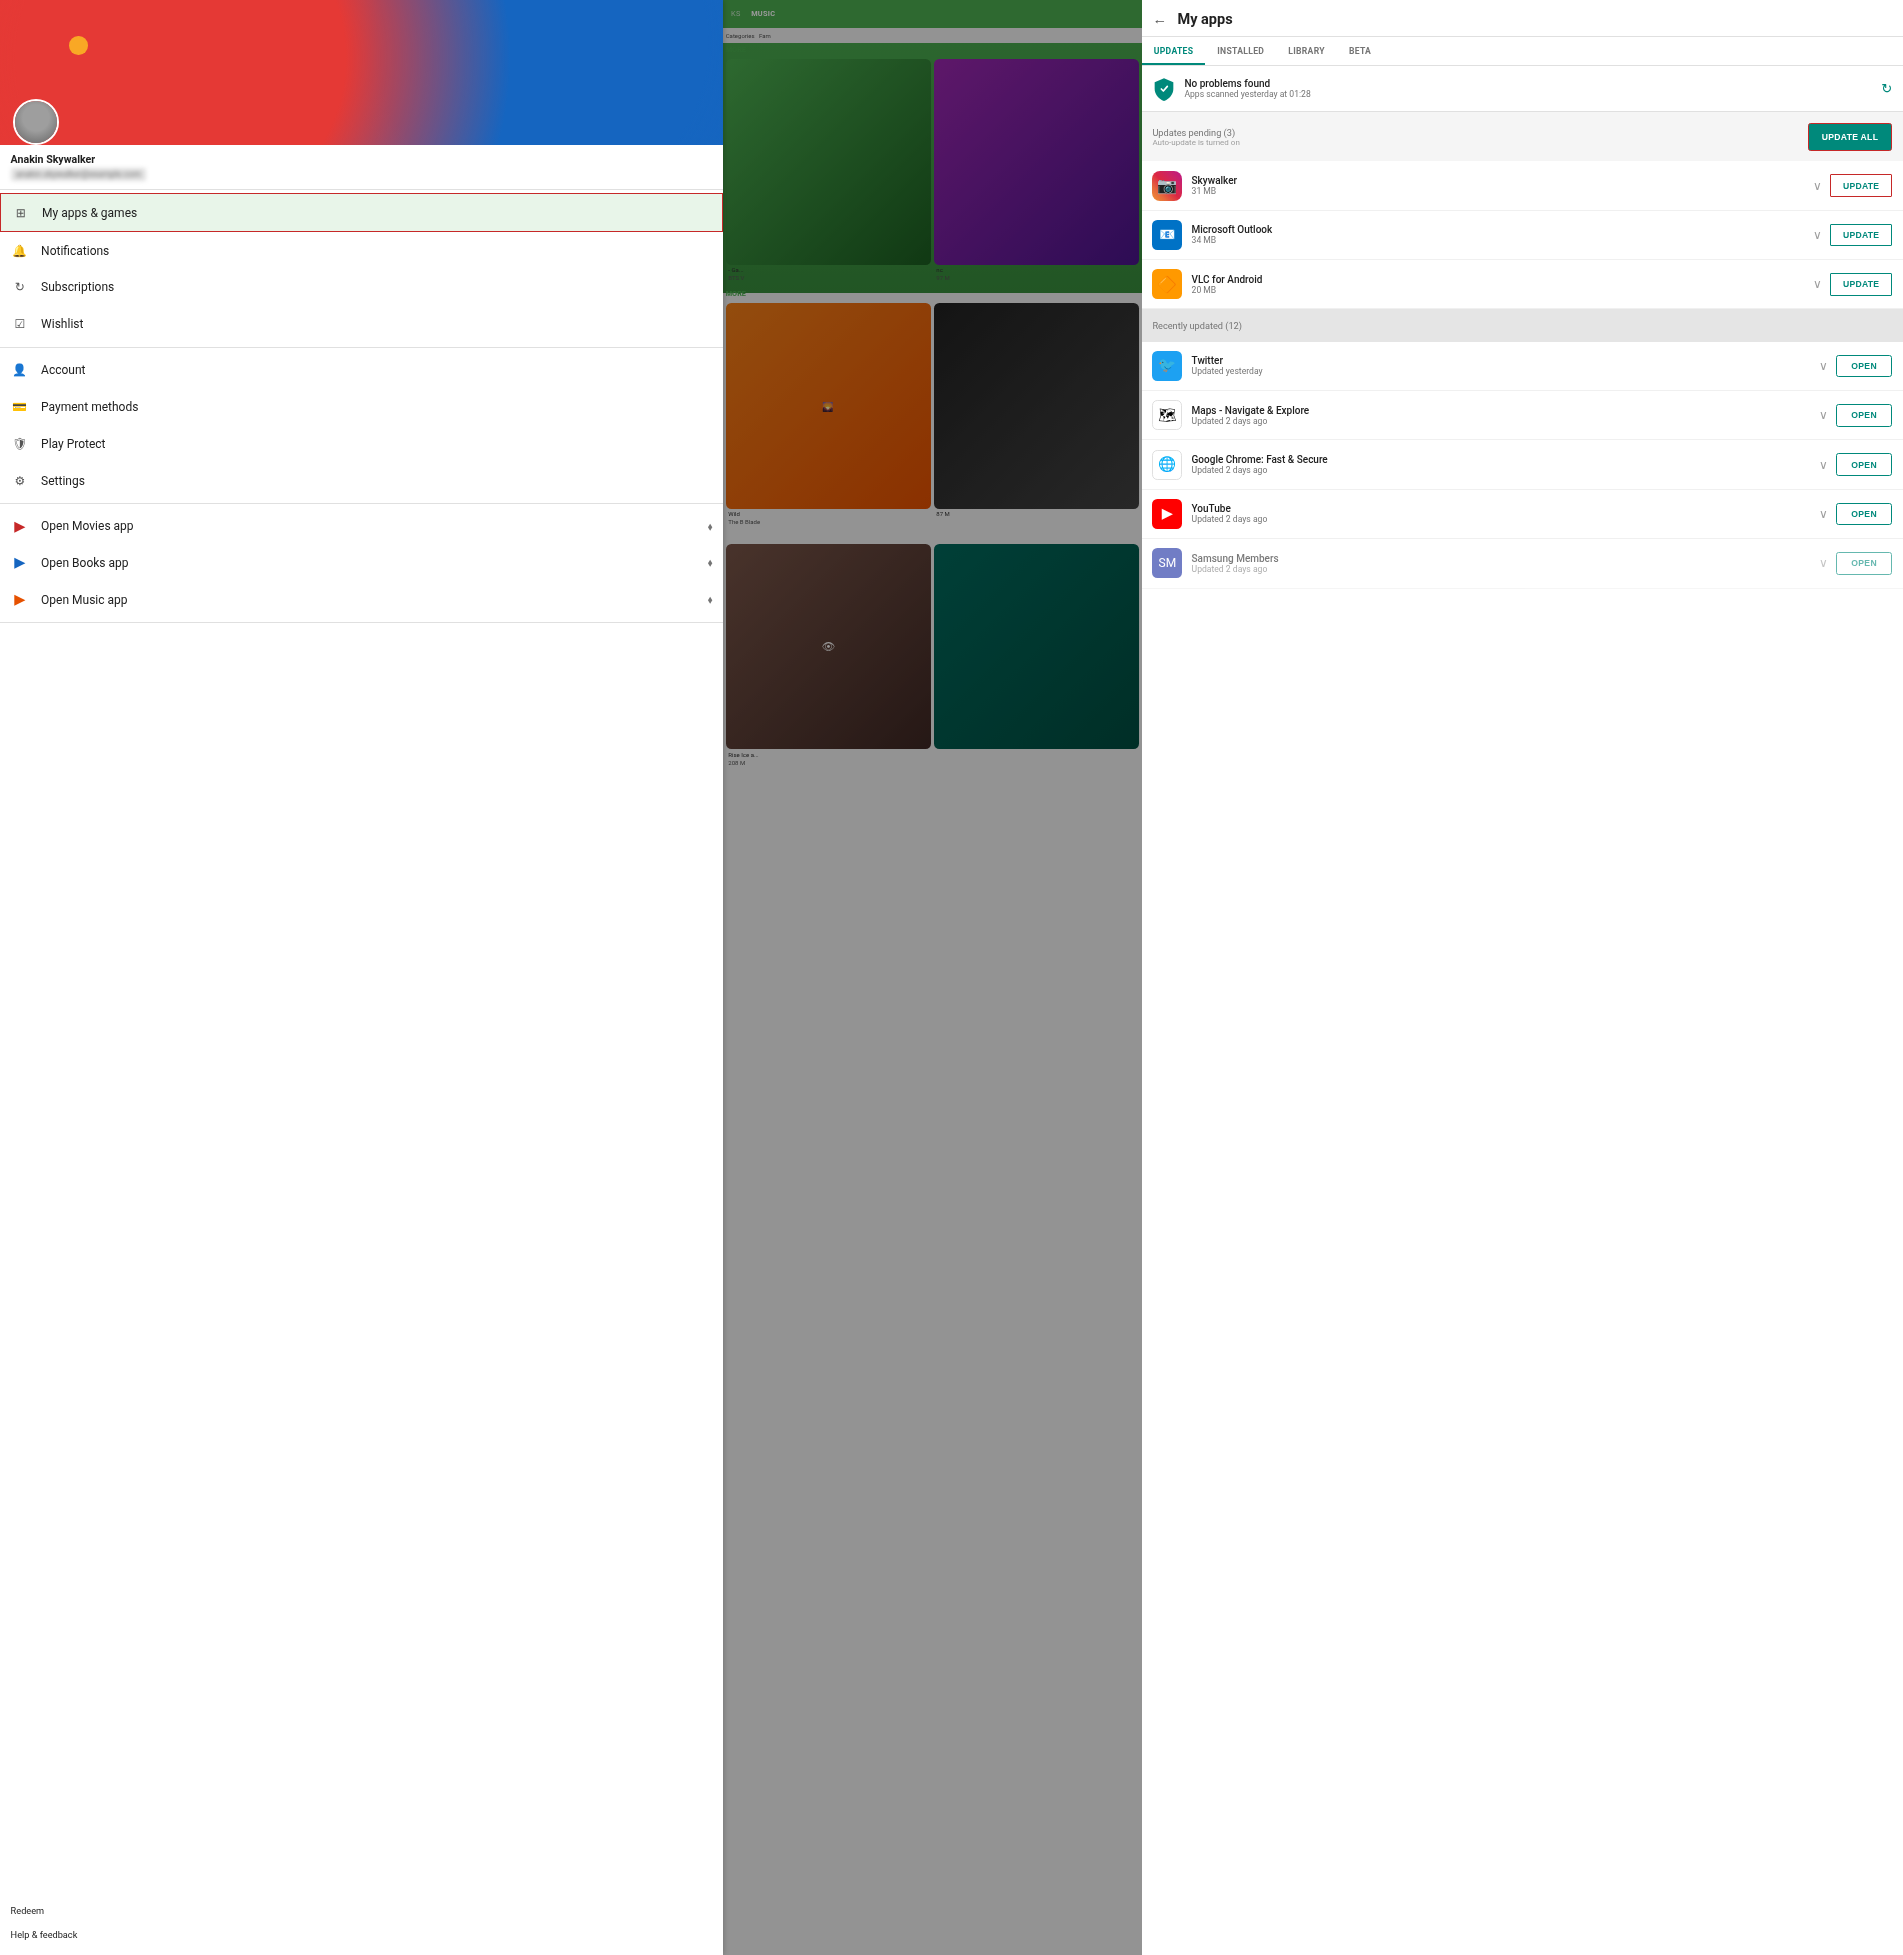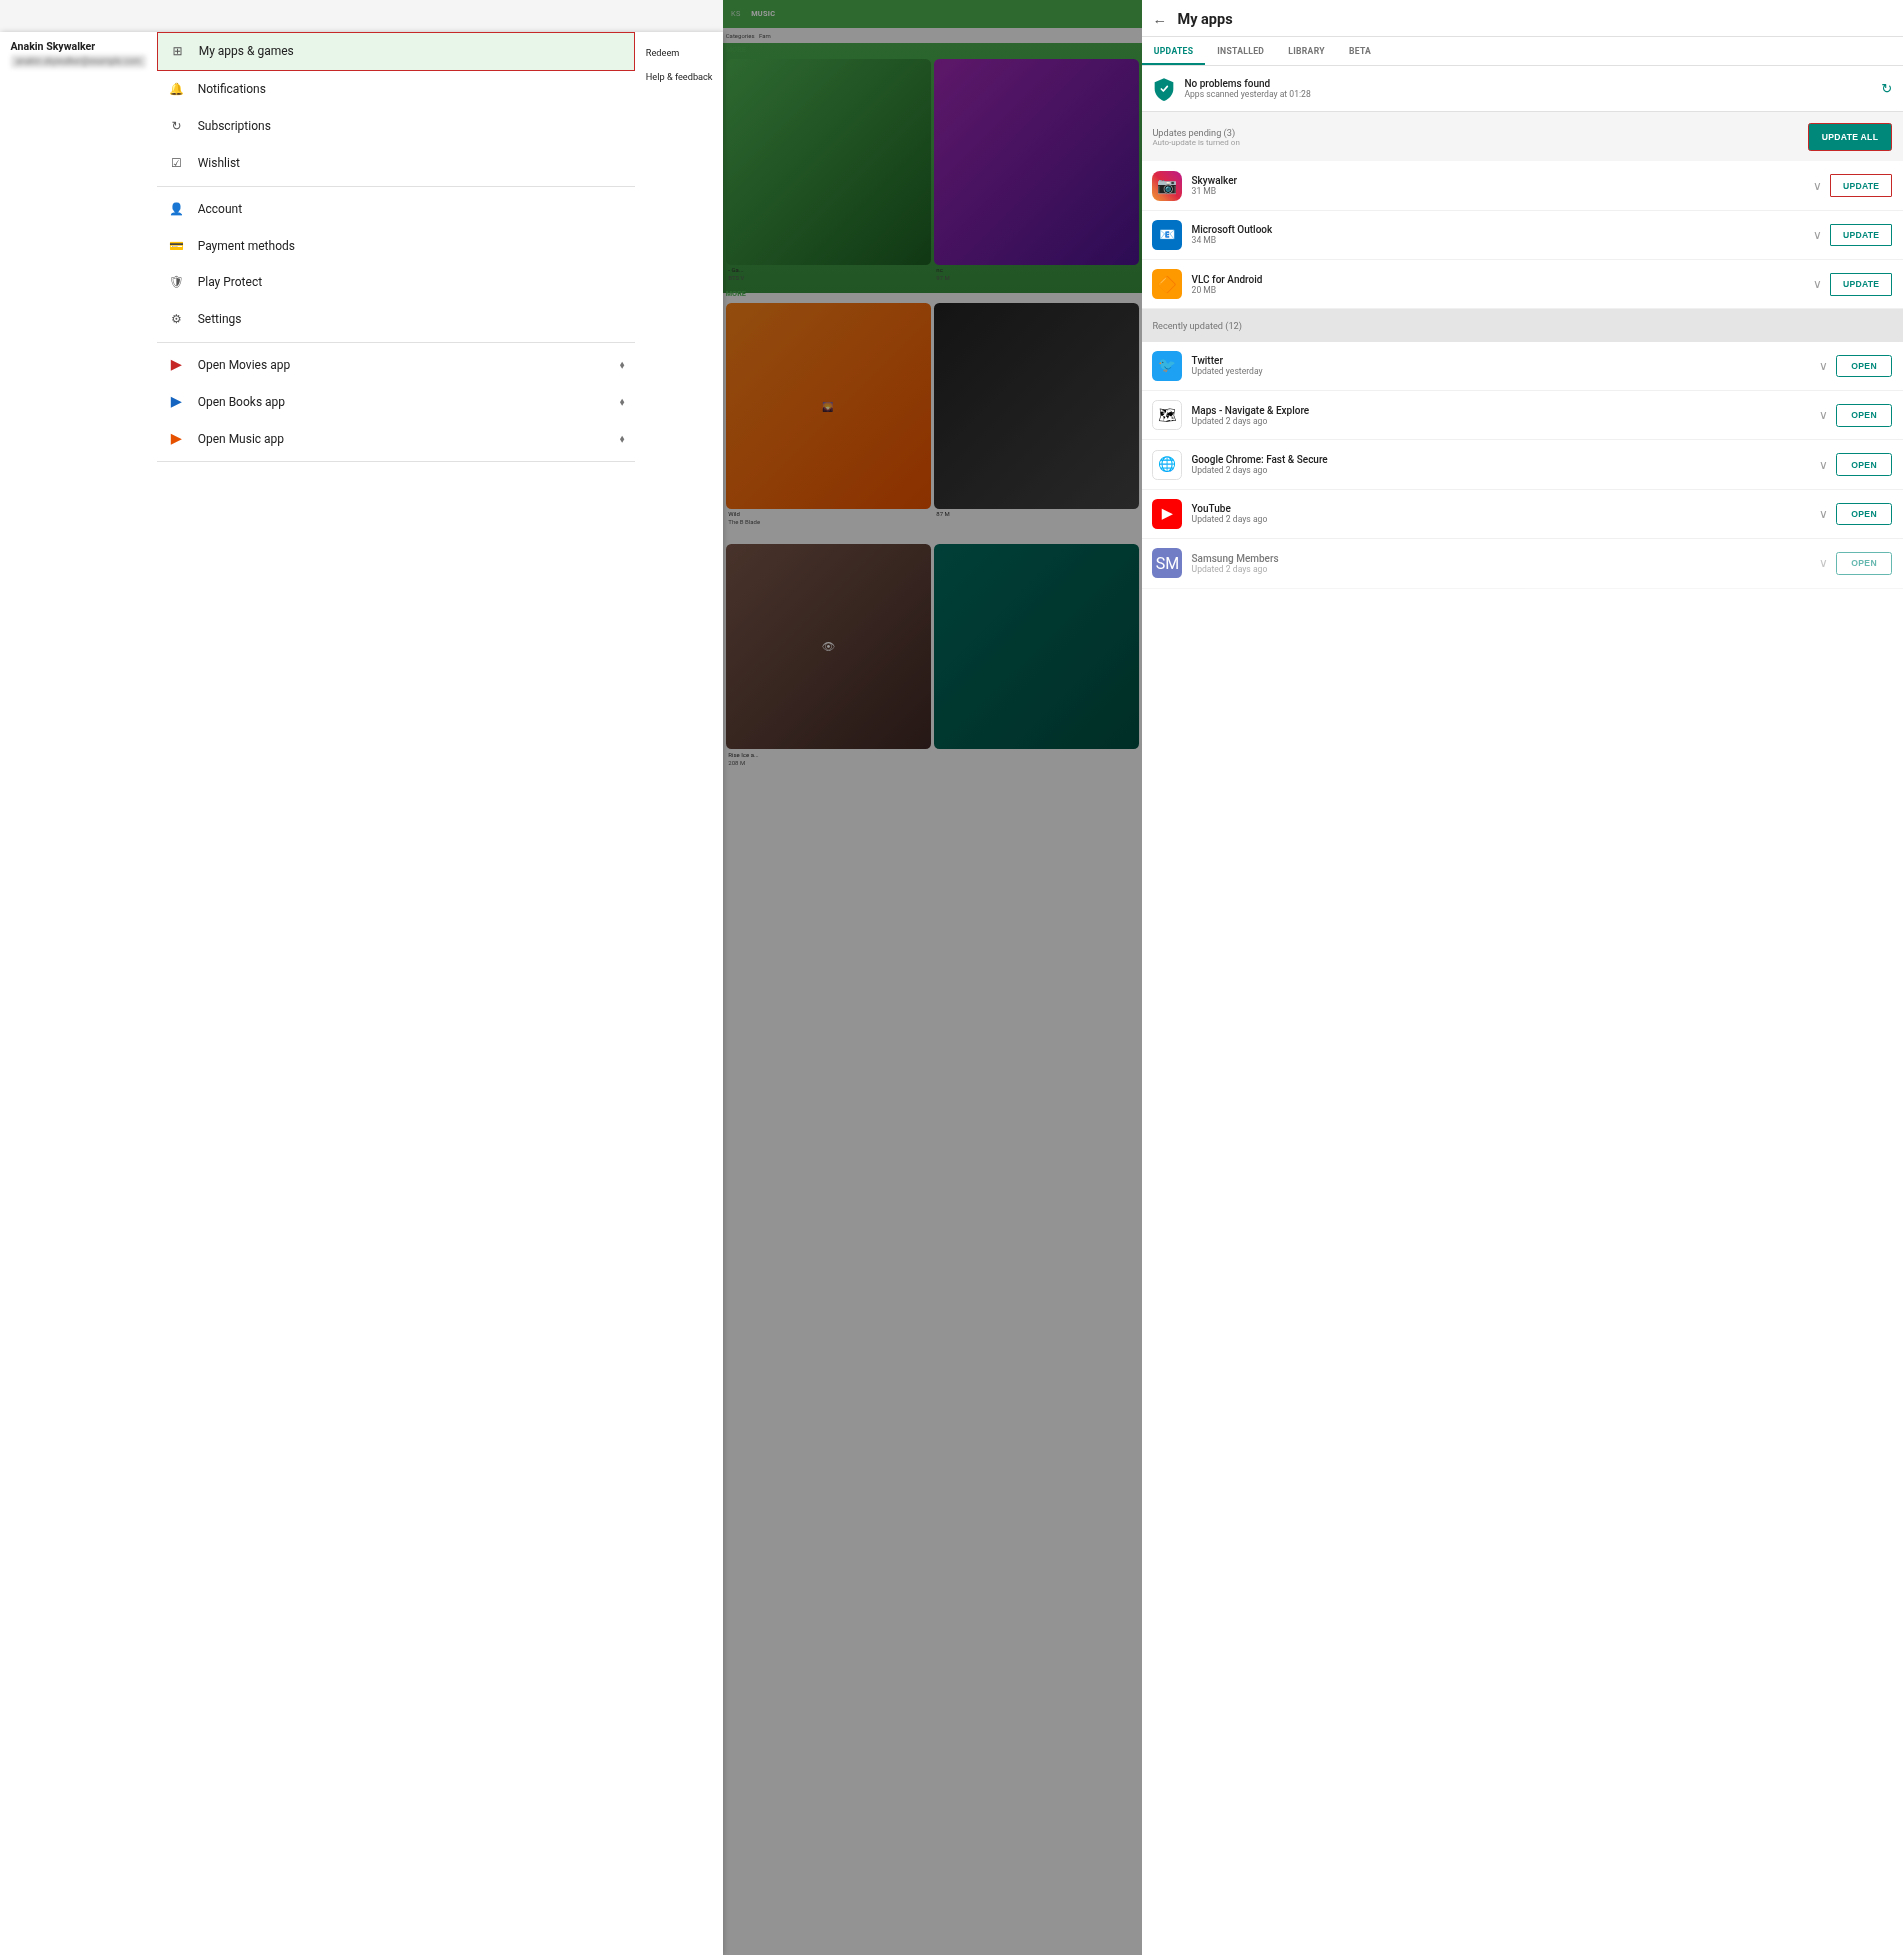--- a/index.html
+++ b/index.html
@@ -10,25 +10,25 @@
       height: 100vh;
       overflow: hidden;
       background: #f5f5f5;
     }
 
     
     .sidebar {
       width: 38%;
       background: #fff;
       display: flex;
+      flex-direction: column;
       overflow: hidden;
       position: relative;
       z-index: 2;
       box-shadow: 1.3px 0 5.3px rgba(0,0,0,0.2);
-      margin-top: 32px;
     }
 
     .sidebar-header {
       position: relative;
       height: 145px;
       background: linear-gradient(135deg, #e53935 0%, #e53935 40%, #1565c0 60%, #1565c0 100%);
       overflow: hidden;
       flex-shrink: 0;
     }
     .sidebar-header-bg {
@@ -678,21 +678,21 @@
       <div class="app-icon-img icon-youtube" style="font-size:14.5px; color:#fff;">▶</div>
       <div class="app-info">
         <div class="app-name">YouTube</div>
         <div class="app-size">Updated 2 days ago</div>
       </div>
       <div class="app-chevron">∨</div>
       <button class="open-btn">OPEN</button>
     </div>
 
     <div class="app-row" style="opacity:0.6;">
-      <div class="app-icon-img icon-samsung" style="font-size:16px; color:#fff;">SM</div>
+      <div class="app-icon-img icon-samsung" style="font-size:12px; color:#fff;">SM</div>
       <div class="app-info">
         <div class="app-name">Samsung Members</div>
         <div class="app-size">Updated 2 days ago</div>
       </div>
       <div class="app-chevron">∨</div>
       <button class="open-btn">OPEN</button>
     </div>
 
   </div>
 </div>

